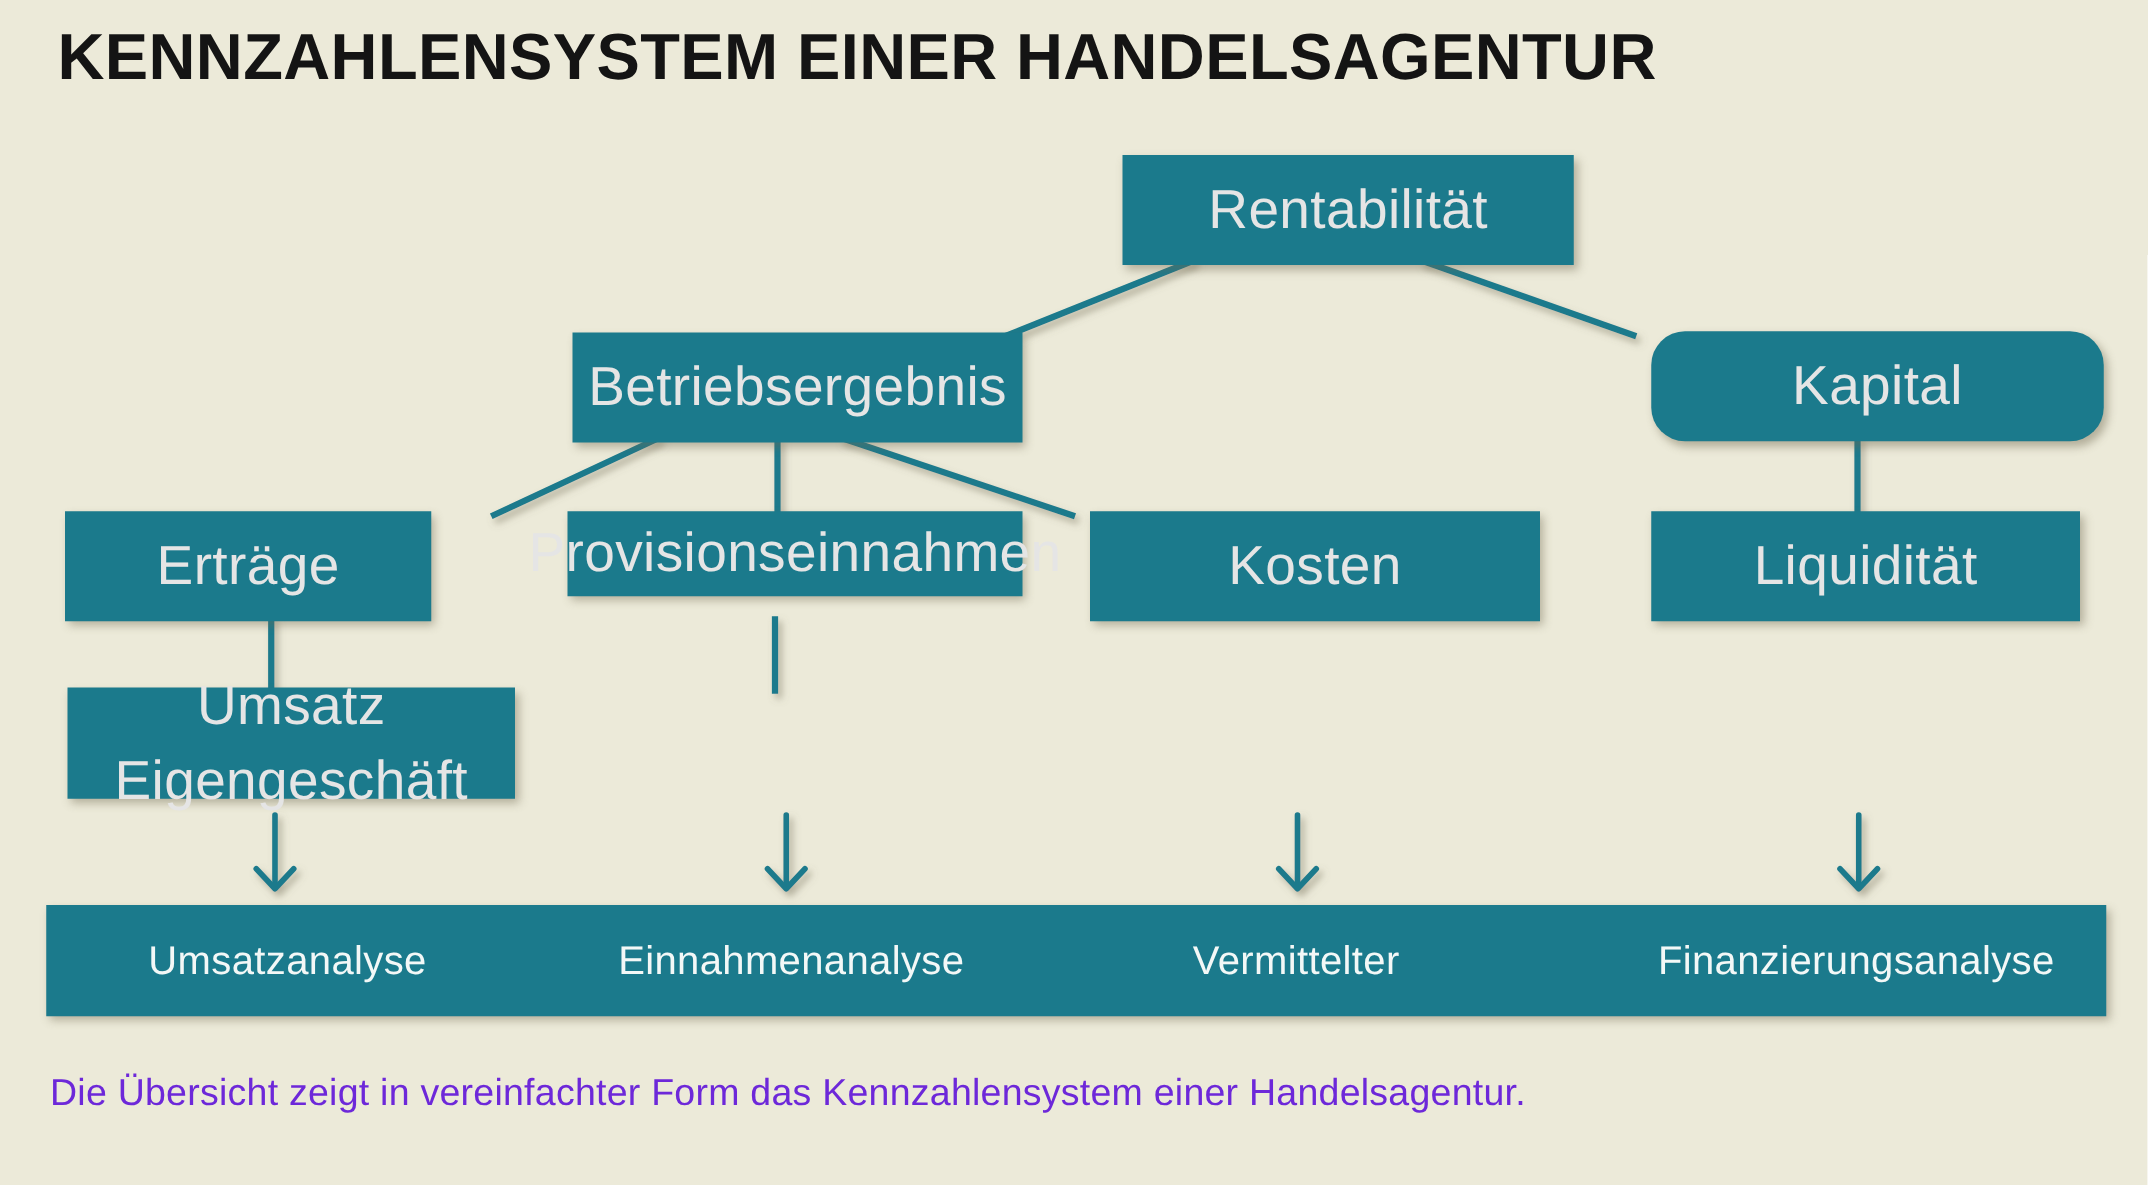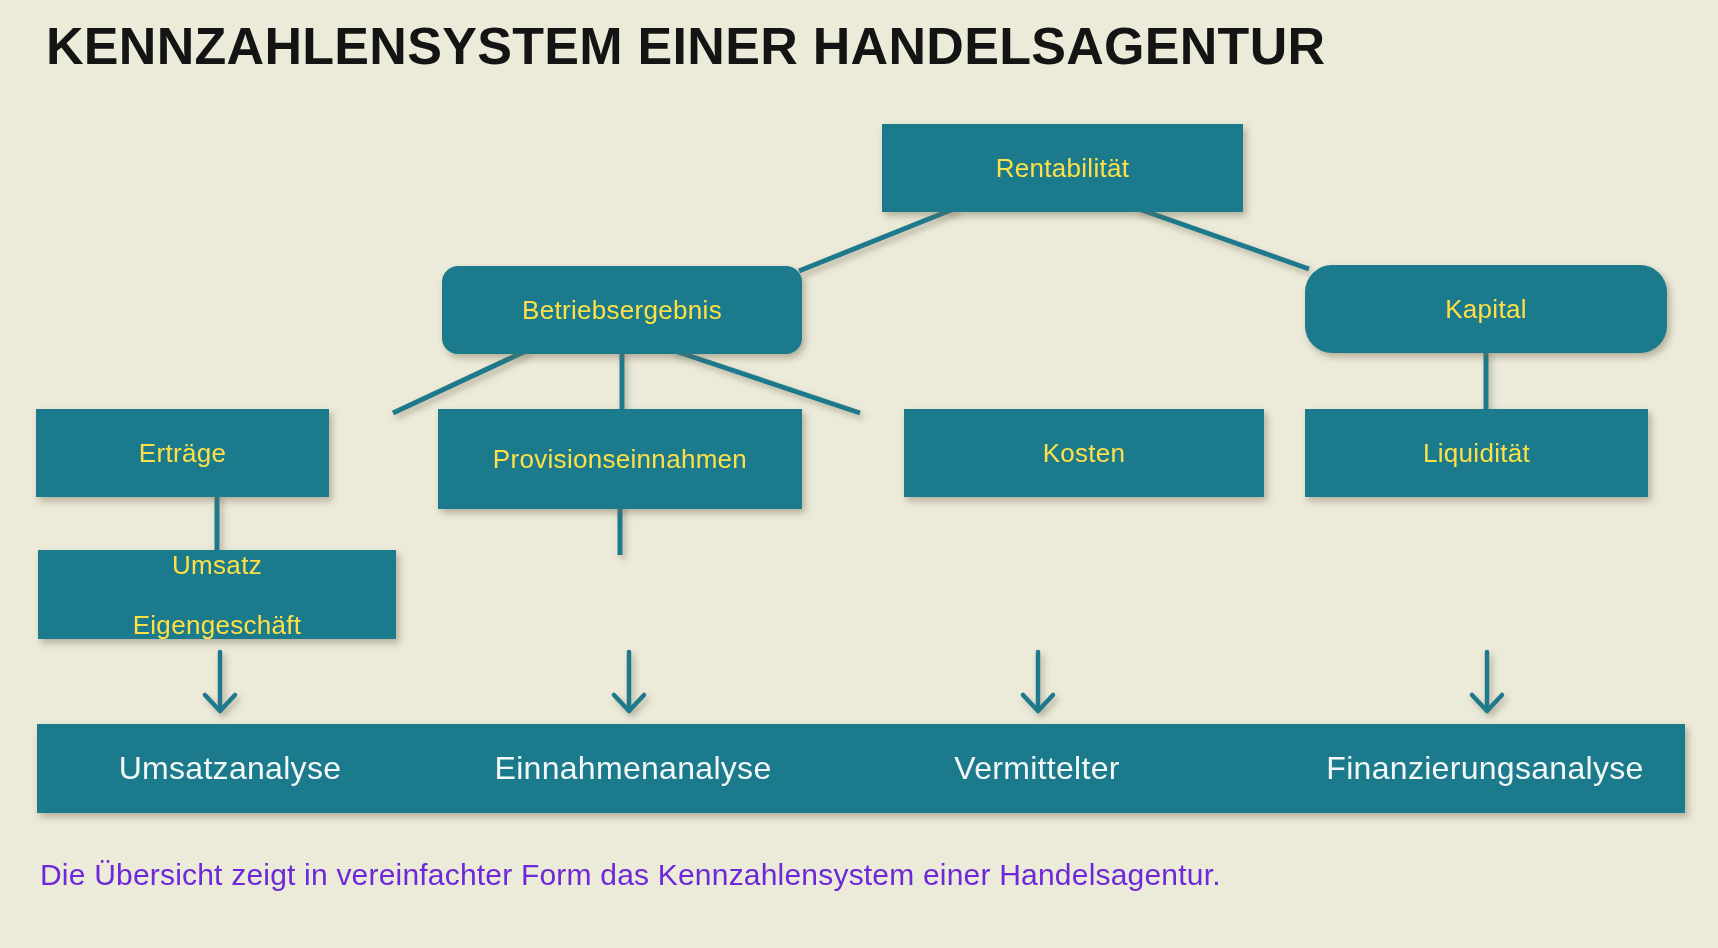--- a/index.html
+++ b/index.html
@@ -12,34 +12,35 @@
   }
   .page-title{
     position:absolute;left:46px;top:16px;
     font-size:52px;font-weight:800;letter-spacing:.3px;
     color:#141414;
     font-family:"Liberation Sans", sans-serif;
   }
   .node{
     position:absolute;
     background:#1b7a8c;
-    color:#fde047;
+    color:#e5e5e5;
     display:flex;flex-direction:column;align-items:center;justify-content:center;
     text-align:center;
-    font-size:26px;font-weight:300;letter-spacing:.3px;
+    font-size:44px;font-weight:300;letter-spacing:.3px;
     box-shadow:3px 4px 7px rgba(110,105,80,.45);
     line-height:36px;
+    margin-left:16px;
   }
   
   .n-renta {left:882px; top:124px; width:361px; height:88px;}
-  .n-betr  {left:442px; top:266px; width:360px; height:88px;border-radius:16px;}
+  .n-betr  {left:442px; top:266px; width:360px; height:88px;}
   .n-kapi  {left:1305px;top:265px; width:362px; height:88px;border-radius:27px;}
   .n-ertr  {left:36px;  top:409px; width:293px; height:88px;}
-  .n-prov  {left:438px; top:409px; width:364px; height:100px;}
-  .n-kost  {left:904px; top:409px; width:360px; height:88px;}
+  .n-prov  {left:438px; top:409px; width:364px; height:68px;}
+  .n-kost  {left:856px; top:409px; width:360px; height:88px;}
   .n-liqu  {left:1305px;top:409px; width:343px; height:88px;}
   .n-umsa  {left:38px;  top:550px; width:358px; height:89px;gap:24px;}
   .n-verm  {left:434px; top:550px; width:362px; height:89px;}
   .band{
     position:absolute;left:37px;top:724px;width:1648px;height:89px;
     background:#1b7a8c;
     box-shadow:3px 4px 7px rgba(110,105,80,.45);
   }
   .band-label{
     position:absolute;top:724px;height:89px;width:500px;

